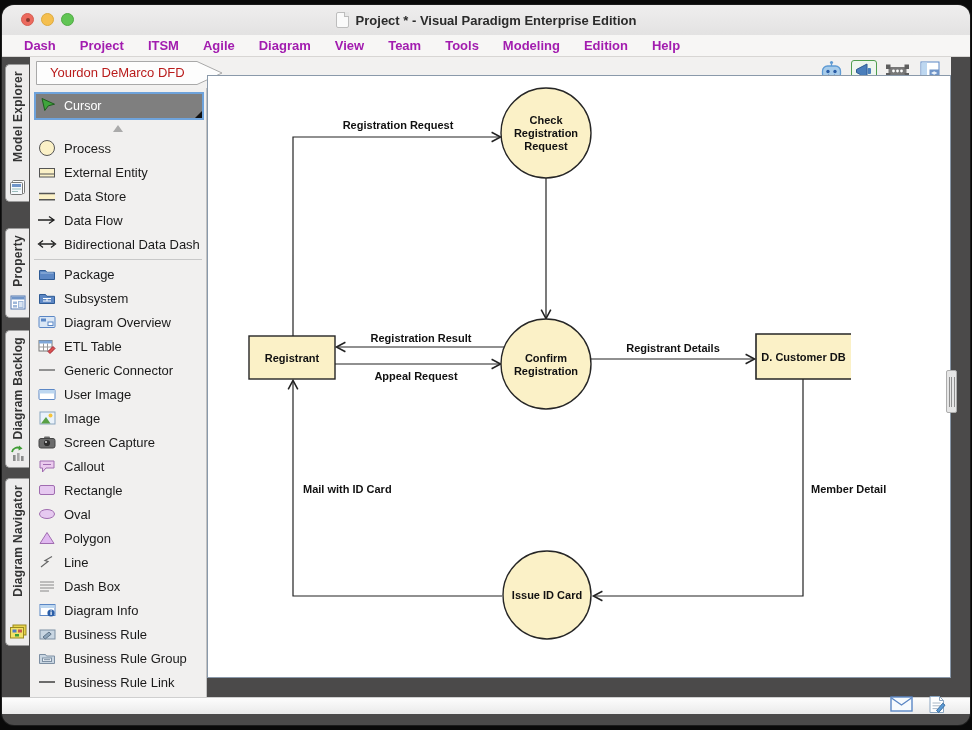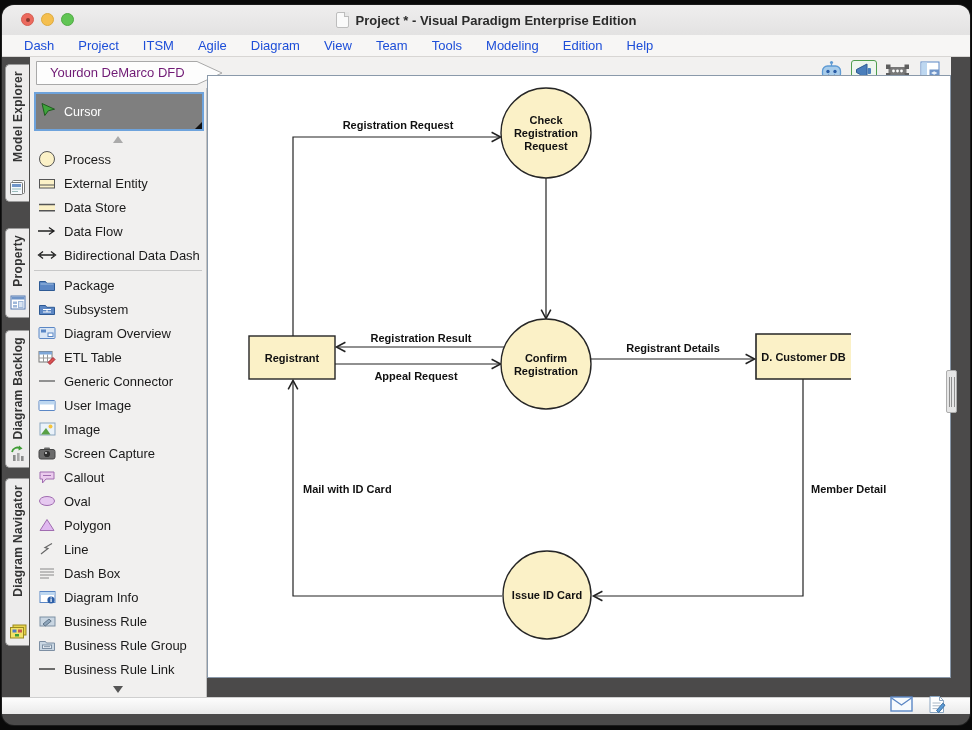--- a/index.html
+++ b/index.html
@@ -16,41 +16,41 @@
   .light.red::after{content:"";position:absolute;left:3.5px;top:3.5px;width:4px;height:4px;border-radius:50%;background:#8c3a30;}
   .light.yellow{background:#f5bf4f;border:1px solid #dcaa3f;box-sizing:border-box;}
   .light.green{background:#61c554;border:1px solid #50a944;box-sizing:border-box;}
   .titlecenter{position:absolute;left:0;top:0;width:100%;height:30px;display:flex;align-items:center;justify-content:center;gap:7px;}
   .proxy-doc{width:11px;height:14px;background:#fafafa;border:1px solid #bdbdbd;border-radius:2px;position:relative;}
   .proxy-doc::after{content:"";position:absolute;right:-1px;top:-1px;width:4px;height:4px;background:#e6e6e6;border-left:1px solid #bdbdbd;border-bottom:1px solid #bdbdbd;}
   .title-text{font-size:13px;font-weight:bold;color:#2b2b2b;}
   
   .menubar{position:absolute;left:0;top:30px;width:100%;height:22px;background:#f7f6f5;
            border-bottom:1px solid #d8d6d4;display:flex;align-items:center;padding-left:22px;gap:24px;box-sizing:border-box;}
-  .menu-item{font-size:13px;color:#1d4ed8;white-space:nowrap;cursor:default;}
+  .menu-item{font-size:13px;color:#a21caf;white-space:nowrap;cursor:default;font-weight:bold;}
   
   .toolbar{position:absolute;left:26px;top:52px;width:923px;height:31px;background:#f2f1f0;
            display:flex;align-items:center;box-sizing:border-box;}
   .breadcrumb-wrap{position:relative;margin-left:8px;width:188px;height:24px;}
   .breadcrumb-wrap svg{position:absolute;left:0;top:0;}
-  .breadcrumb-label{position:absolute;left:14px;top:0;line-height:24px;font-size:13px;color:#701a75;}
+  .breadcrumb-label{position:absolute;left:14px;top:0;line-height:24px;font-size:13px;color:#b91c1c;}
   .tb-icons{margin-left:auto;display:flex;align-items:center;gap:7px;padding-right:8px;}
   .tb-icon{width:26px;height:26px;display:flex;align-items:center;justify-content:center;border:1.5px solid transparent;border-radius:3px;box-sizing:border-box;}
   .tb-icon.active{border-color:#4e9e4e;background:#eef6ee;}
   
   .left-strip{position:absolute;left:0;top:52px;width:28px;height:640px;background:#4b4a4a;}
   .side-tab{position:relative;margin-left:3px;width:24px;background:#edecec;border:1px solid #9a9a9a;border-right:none;
             border-radius:5px 0 0 5px;box-sizing:border-box;display:flex;flex-direction:column;align-items:center;
             justify-content:space-between;padding:6px 0 3px 0;cursor:pointer;}
   .side-tab .vlabel{writing-mode:vertical-rl;transform:rotate(180deg);font-size:12px;font-weight:bold;color:#333;letter-spacing:0.3px;}
   .side-tab .icon{display:block;height:20px;}
   
   .palette{position:absolute;left:28px;top:83px;width:177px;height:609px;background:#f1f0ef;
            border-right:1px solid #c2c2c2;box-sizing:border-box;padding-top:3px;overflow:hidden;}
-  .palette-selected{position:relative;margin:1px 2px 0 4px;height:39px;background:#7f7f7f;border:2px solid #6ea3dc;
+  .palette-selected{position:relative;margin:1px 2px 0 4px;height:28px;background:#7f7f7f;border:2px solid #6ea3dc;
             box-sizing:border-box;display:flex;align-items:center;padding-left:4px;cursor:pointer;}
   .palette-selected .sel-label{color:#fff;font-size:12.5px;margin-left:7px;}
   .corner-tri{position:absolute;right:0;bottom:0;width:0;height:0;border-left:7px solid transparent;border-bottom:7px solid #111;}
   .scroll-tri{display:flex;justify-content:center;align-items:center;height:16px;cursor:pointer;}
   .tri-up{width:0;height:0;border-left:5px solid transparent;border-right:5px solid transparent;border-bottom:7px solid #aaa;}
   .tri-down{width:0;height:0;border-left:5px solid transparent;border-right:5px solid transparent;border-top:7px solid #555;}
   .palette-row{height:24px;display:flex;align-items:center;padding-left:7px;cursor:pointer;}
   .palette-row .icon{width:20px;flex:none;display:flex;align-items:center;justify-content:center;}
   .palette-row .plabel{margin-left:7px;font-size:13px;color:#1a1a1a;white-space:nowrap;}
   .palette-sep{height:6px;display:flex;align-items:center;padding:0 4px;}
@@ -332,20 +332,28 @@
             <svg width="18" height="14" viewBox="0 0 18 14">
               <path d="M2 2 h14 v7 h-8 l-3.5 4 v-4 H2 Z" fill="#ebcbee" stroke="#a06cb0"></path>
               <line x1="5" y1="5.5" x2="13" y2="5.5" stroke="#a06cb0"></line>
             </svg>
           </span>
           <span class="plabel">Callout</span>
         </div>
         <div class="palette-row">
           <span class="icon">
             <svg width="18" height="12" viewBox="0 0 18 12">
+              <rect x="1.5" y="1.5" width="15" height="9" rx="1.5" fill="#e6c9f0" stroke="#a06cb0"></rect>
+            </svg>
+          </span>
+          <span class="plabel">Rectangle</span>
+        </div>
+        <div class="palette-row">
+          <span class="icon">
+            <svg width="18" height="12" viewBox="0 0 18 12">
               <ellipse cx="9" cy="6" rx="7.5" ry="4.5" fill="#e6c9f0" stroke="#a06cb0"></ellipse>
             </svg>
           </span>
           <span class="plabel">Oval</span>
         </div>
         <div class="palette-row">
           <span class="icon">
             <svg width="16" height="14" viewBox="0 0 16 14">
               <path d="M8 1.5 L15 12.5 H1 Z" fill="#e0b8f0" stroke="#a06cb0"></path>
             </svg>

